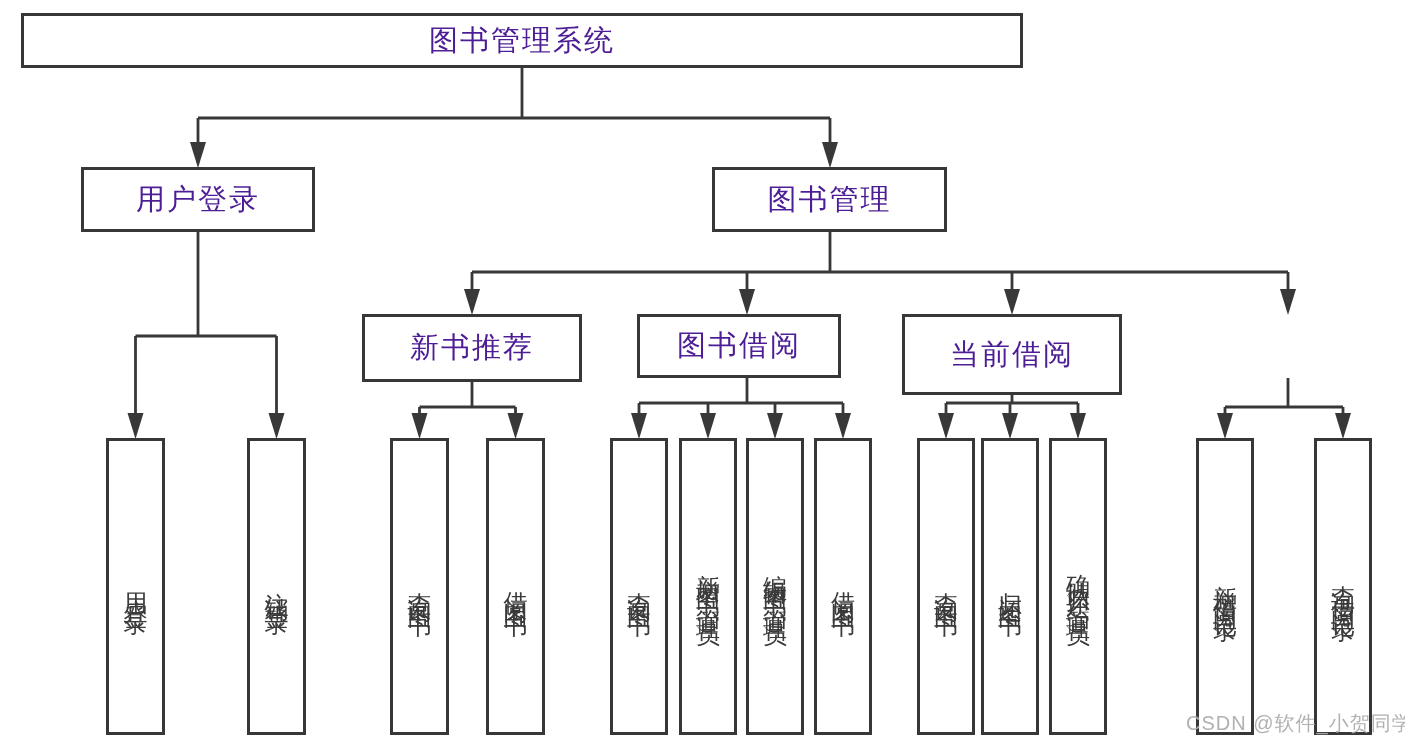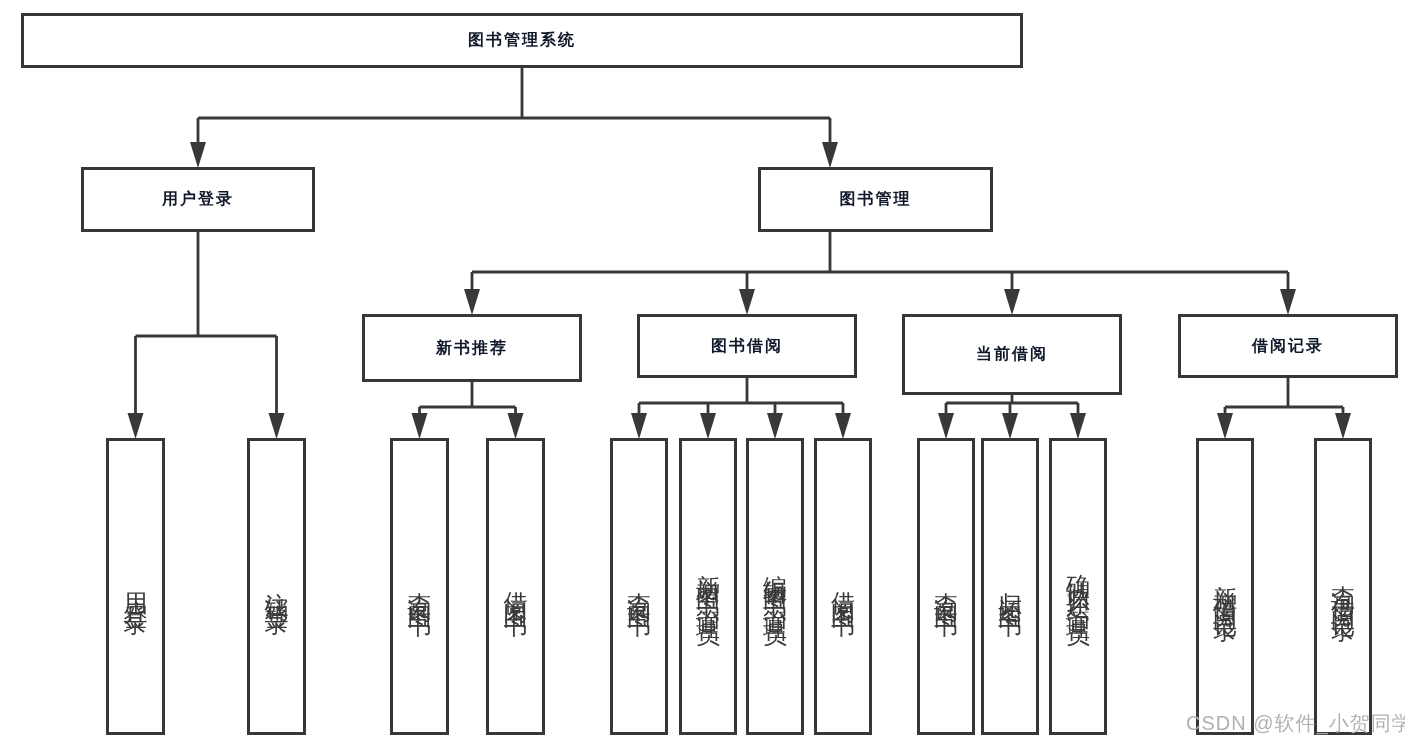--- a/index.html
+++ b/index.html
@@ -12,37 +12,37 @@
   }
   #wires{position:absolute;left:0;top:0;z-index:1;}
   .node{
     position:absolute;z-index:2;
     box-sizing:border-box;
     background:#ffffff;
     border:3px solid #373737;
     display:flex;align-items:center;justify-content:center;
     color:#3a3a3a;
   }
-  .hlabel{font-size:16px;letter-spacing:2px;white-space:nowrap;color:#0f172a;font-weight:bold;}
+  .hlabel{font-size:29px;letter-spacing:2px;white-space:nowrap;color:#4c1d95;}
   .vlabel{
     writing-mode:vertical-rl;
     text-orientation:mixed;
     font-size:24px;line-height:1;
     letter-spacing:7px;
     color:#3a3a3a;
     white-space:nowrap;
   }
   
   #b-root{left:21px;top:13px;width:1002px;height:55px;}
   
   #b-login{left:81px;top:167px;width:234px;height:65px;}
-  #b-mgmt{left:712px;top:167px;width:235px;height:65px;margin-left:46px;}
+  #b-mgmt{left:712px;top:167px;width:235px;height:65px;}
   
   #b-rec{left:362px;top:314px;width:220px;height:68px;}
-  #b-borrow{left:637px;top:314px;width:220px;height:64px;}
+  #b-borrow{left:637px;top:314px;width:204px;height:64px;}
   #b-current{left:902px;top:314px;width:220px;height:81px;}
   #b-record{left:1178px;top:314px;width:220px;height:64px;}
   
   .leaf{top:438px;height:297px;width:58px;}
   #l-login-user{left:106px;width:59px;}
   #l-login-logout{left:247px;width:59px;}
   #l-rec-query{left:390px;width:59px;}
   #l-rec-borrow{left:486px;width:59px;}
   #l-borrow-query{left:610px;}
   #l-borrow-add{left:679px;}
@@ -112,23 +112,20 @@
 
   <div class="node" id="b-rec">
     <span class="hlabel">新书推荐</span>
   </div>
   <div class="node" id="b-borrow">
     <span class="hlabel">图书借阅</span>
   </div>
   <div class="node" id="b-current">
     <span class="hlabel">当前借阅</span>
   </div>
-  <div class="node" id="b-record">
-    <span class="hlabel">借阅记录</span>
-  </div>
 
   <div class="node leaf" id="l-login-user">
     <span class="vlabel">用户登录</span>
   </div>
   <div class="node leaf" id="l-login-logout">
     <span class="vlabel">注销登录</span>
   </div>
 
   <div class="node leaf" id="l-rec-query">
     <span class="vlabel">查询图书</span>

